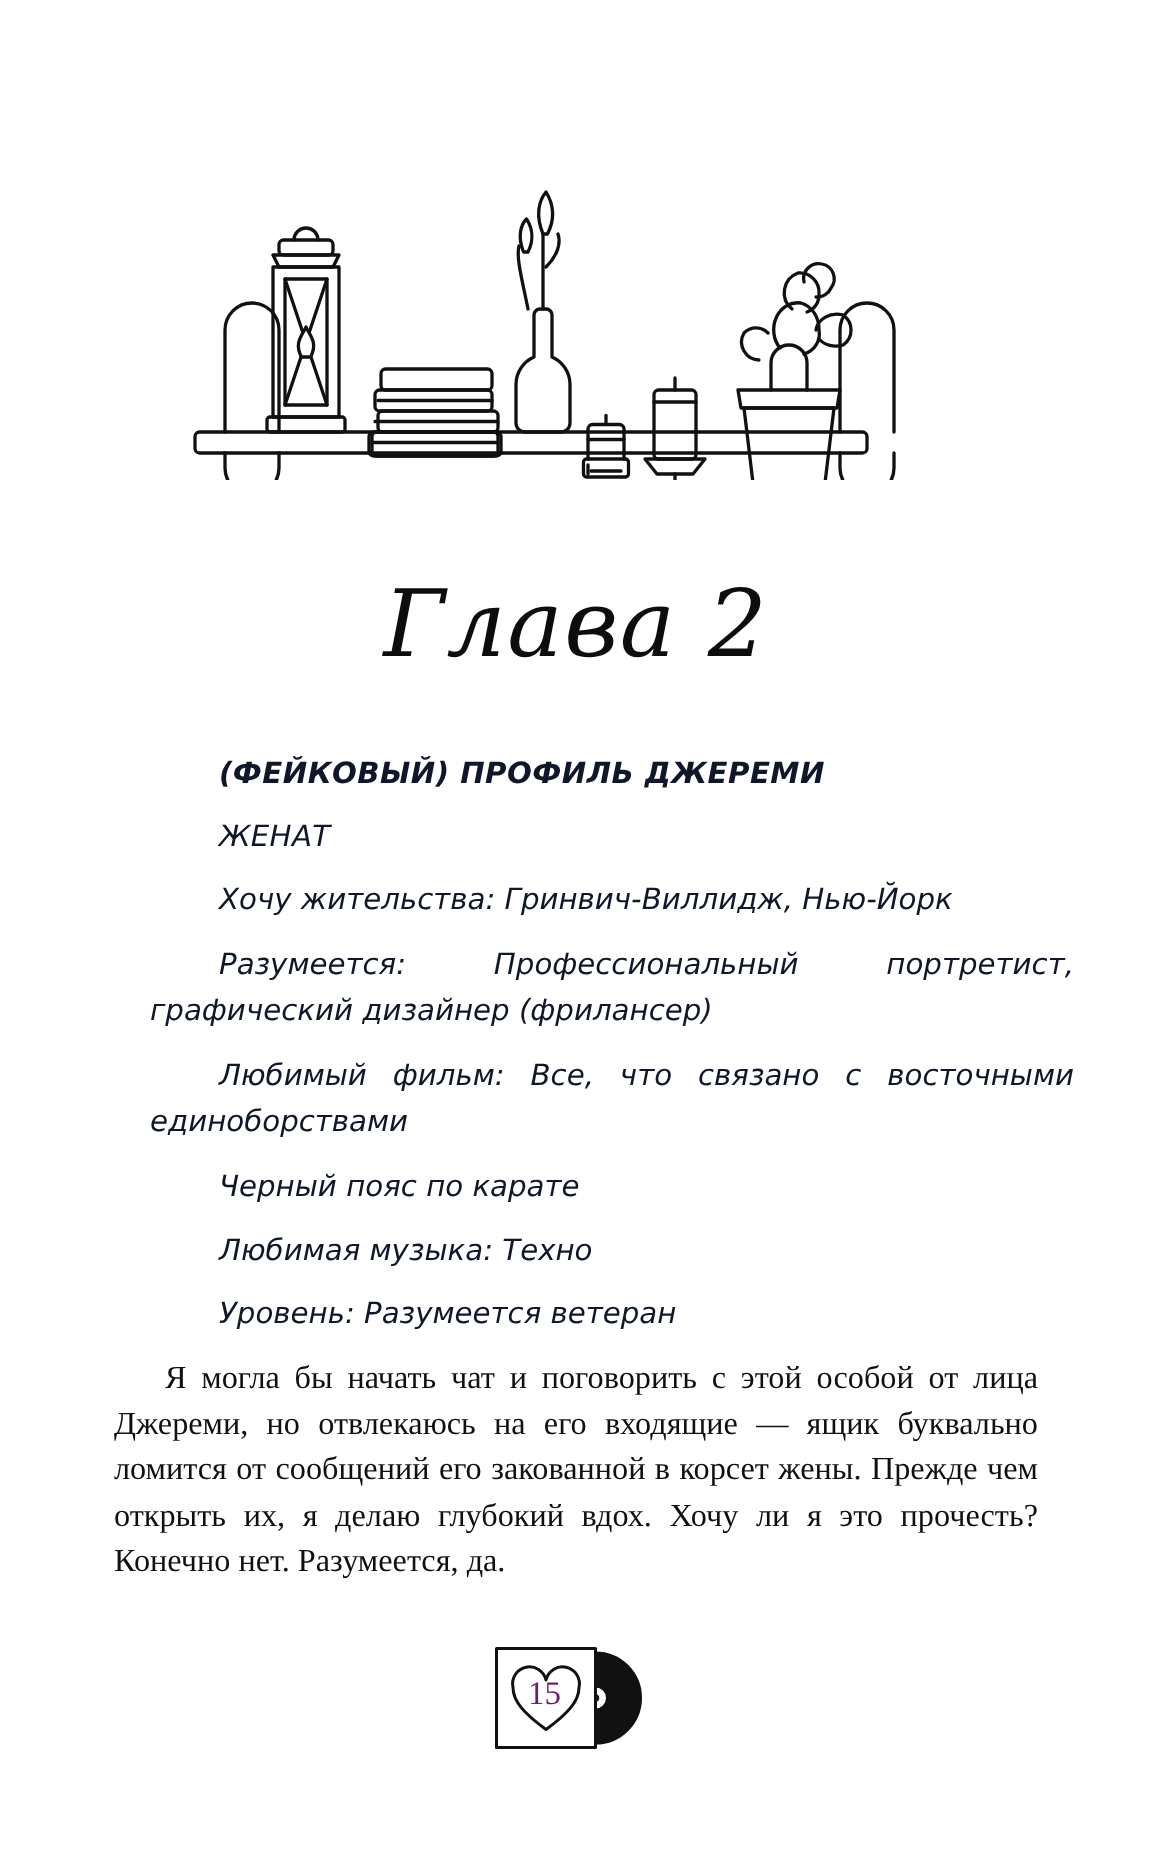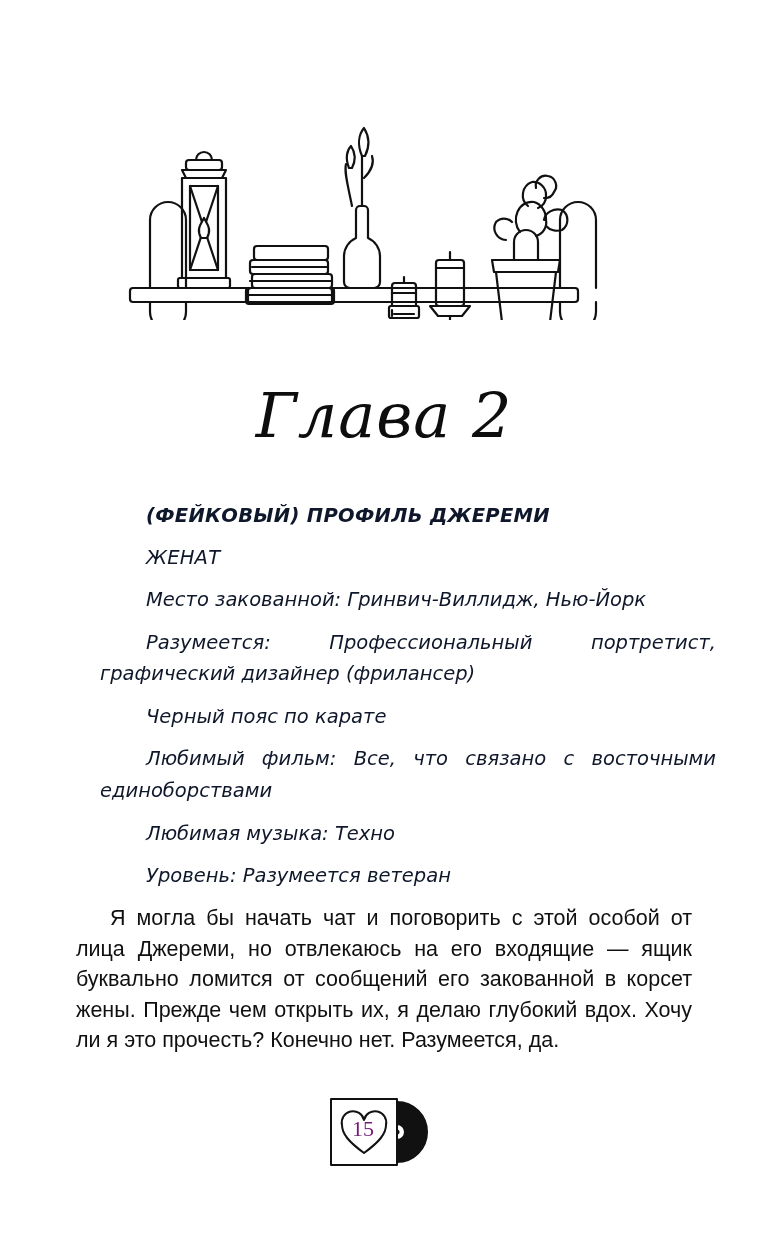--- a/index.html
+++ b/index.html
@@ -80,21 +80,21 @@
   .profile p.no-indent {
     text-indent: 46px;
   }
 
   
   .narrative {
     position: absolute;
     top: 903px;
     left: 76px;
     width: 616px;
-    font-family: Liberation Sans, sans-serif;
+    font-family: Liberation Serif, serif;
     font-size: 21.5px;
     line-height: 1.42;
     color: #101010;
     text-align: justify;
   }
   .narrative p {
     margin: 0;
     text-indent: 34px;
   }
 
@@ -217,24 +217,24 @@
       </g>
 
     </svg>
   </div>
 
   <div class="chapter-title">Глава 2</div>
 
   <div class="profile">
     <p class="heading">(ФЕЙКОВЫЙ) ПРОФИЛЬ ДЖЕРЕМИ</p>
     <p class="status">ЖЕНАТ</p>
-    <p class="no-indent">Место закованной: Гринвич-Виллидж, Нью-Йорк</p>
+    <p class="no-indent">Хочу жительства: Гринвич-Виллидж, Нью-Йорк</p>
     <p class="no-indent">Разумеется: Профессиональный портретист, графический дизайнер (фрилансер)</p>
+    <p class="no-indent">Любимый фильм: Все, что связано с восточными единоборствами</p>
     <p class="no-indent">Черный пояс по карате</p>
-    <p class="no-indent">Любимый фильм: Все, что связано с восточными единоборствами</p>
     <p class="no-indent">Любимая музыка: Техно</p>
     <p class="no-indent">Уровень: Разумеется ветеран</p>
   </div>
 
   <div class="narrative">
     <p>Я могла бы начать чат и поговорить с этой особой от лица Джереми, но отвлекаюсь на его входящие — ящик буквально ломится от сообщений его закованной в корсет жены. Прежде чем открыть их, я делаю глубокий вдох. Хочу ли я это прочесть? Конечно нет. Разумеется, да.</p>
   </div>
 
   <div class="folio">
     <div class="folio-inner">

